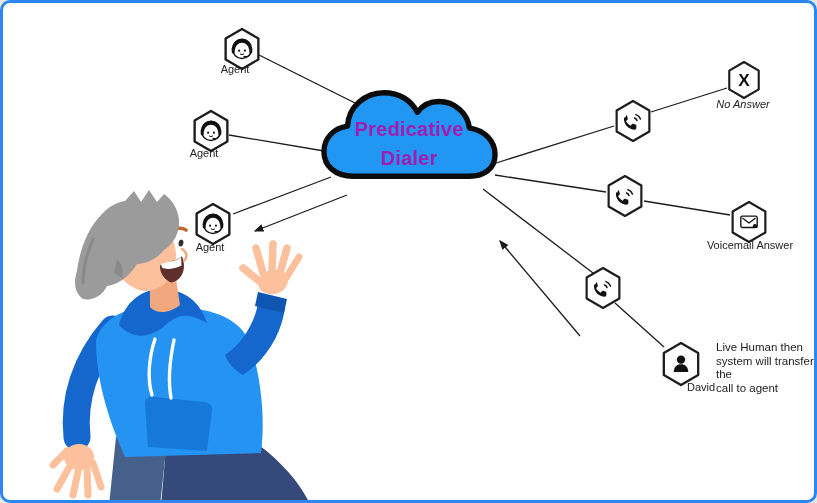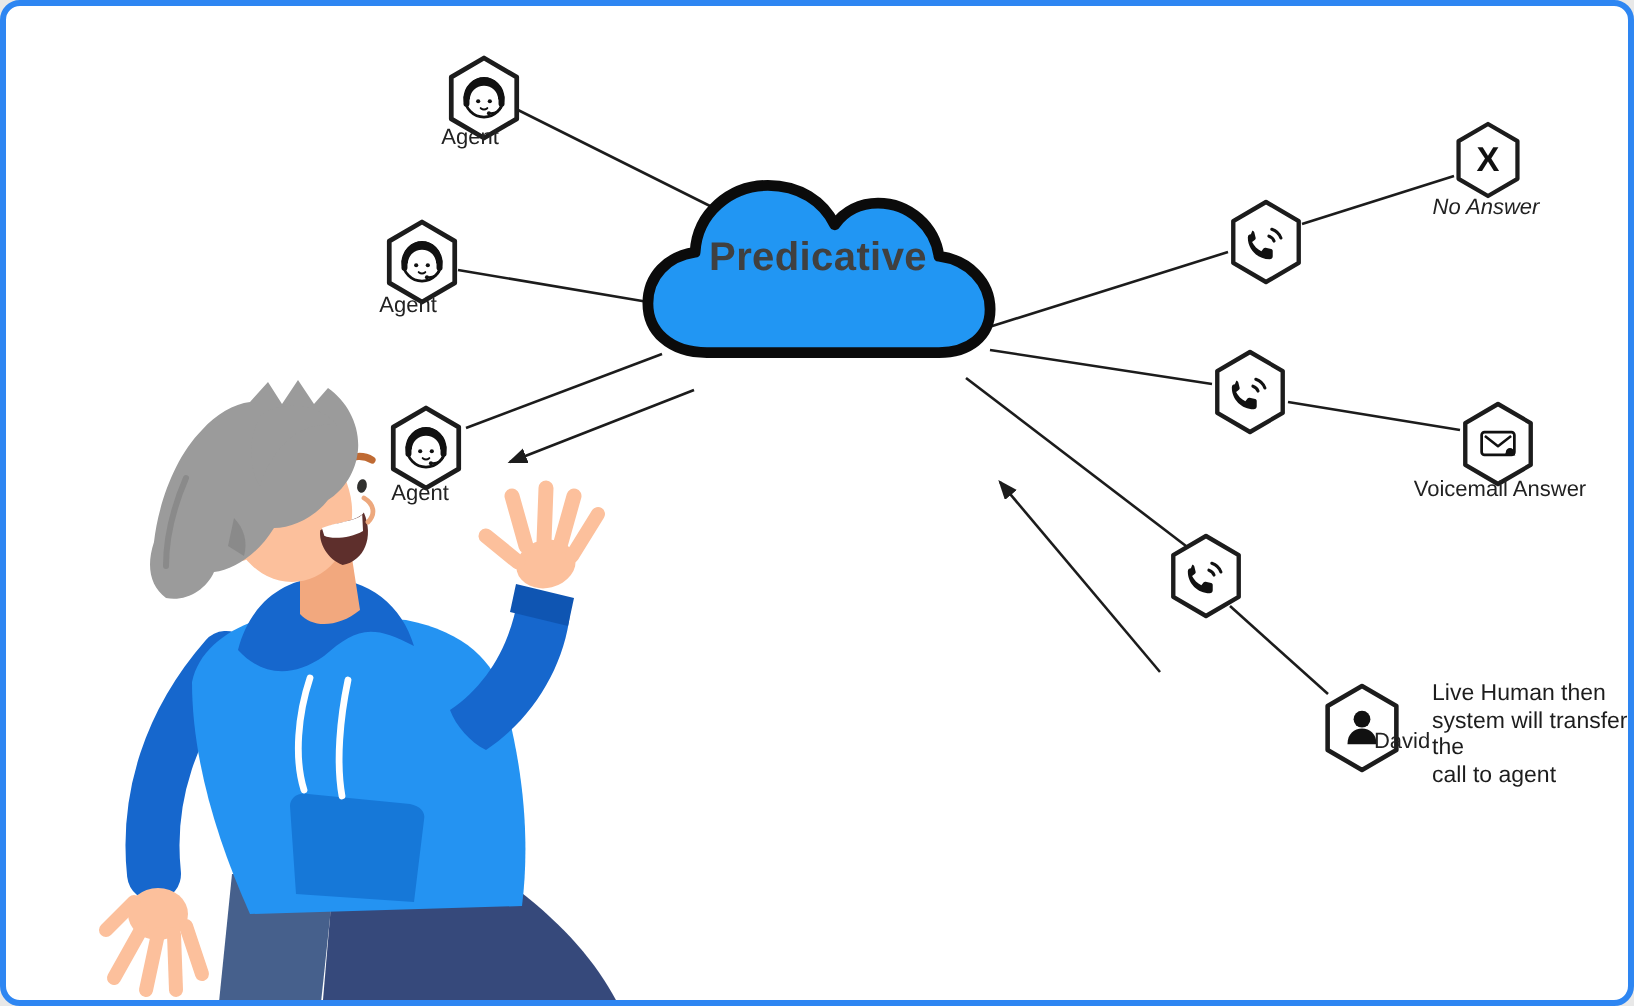--- a/index.html
+++ b/index.html
@@ -9,21 +9,21 @@
     overflow:hidden;font-family:"Liberation Sans",sans-serif;
   }
   .layer{position:absolute;left:0;top:0;}
   .node{position:absolute;}
   .node-label{
     position:absolute;transform:translateX(-50%);
     font-size:11px;color:#222;white-space:nowrap;text-align:right;
   }
   .cloud-text{
     position:absolute;left:330px;top:112px;width:152px;text-align:center;
-    color:#404040;font-weight:bold;font-size:20px;line-height:29px;letter-spacing:.2px;
+    color:#a21caf;font-weight:bold;font-size:20px;line-height:29px;letter-spacing:.2px;
   }
   .annotation{
     position:absolute;left:713px;top:338px;width:112px;
     font-size:11.5px;line-height:13.5px;color:#1d1d1d;
   }
 </style>
 </head>
 <body>
 
 <div class="frame">
@@ -115,20 +115,21 @@
       <path d="M 247 84 L 254 59" stroke="#fcc09c" stroke-width="7.5" stroke-linecap="round"></path>
       <path d="M 253 89 L 266 68" stroke="#fcc09c" stroke-width="7" stroke-linecap="round"></path>
     </g>
   </svg>
 
   <svg class="layer" style="left:318px;top:70px;" width="177" height="122" viewBox="0 0 180 122">
     <path d="M 33 104 C 14 104, 3 93, 3 79 C 3 65, 13 55, 27 53 C 28 33, 45 19, 64 19 C 80 19, 92 27, 98 39 C 103 32, 111 28, 120 28 C 136 28, 149 40, 151 55 C 166 57, 177 68, 177 82 C 177 96, 166 104, 151 104 Z" fill="#2196f3" stroke="#0b0b0b" stroke-width="5.5" stroke-linejoin="round"></path>
   </svg>
   <div class="cloud-text">
     <div>Predicative</div>
+    <div>Dialer</div>
   </div>
 
   <div class="node" style="left:219px;top:24px;">
     <svg width="40" height="44" viewBox="0 0 44 48">
       <path d="M22 2 L40 12.5 V35.5 L22 46 L4 35.5 V12.5 Z" fill="#fff" stroke="#1c1c1c" stroke-width="2.6" stroke-linejoin="round"></path>
       <g transform="translate(22,24)">
         <circle r="10.5" fill="#fff" stroke="#111" stroke-width="1.5"></circle>
         <path d="M-10.5 -1 A10.5 10.5 0 0 1 10.5 -1 L7.8 1 A7.8 7.8 0 0 0 -7.8 1 Z" fill="#111"></path>
         <rect x="-11.3" y="-2" width="3.3" height="6.8" rx="1.6" fill="#111"></rect>
         <rect x="8" y="-2" width="3.3" height="6.8" rx="1.6" fill="#111"></rect>
@@ -233,21 +234,21 @@
 
   <div class="node" style="left:657px;top:338px;">
     <svg width="42" height="46" viewBox="0 0 44 48">
       <path d="M22 2 L40 12.5 V35.5 L22 46 L4 35.5 V12.5 Z" fill="#fff" stroke="#1c1c1c" stroke-width="2.4" stroke-linejoin="round"></path>
       <g transform="translate(22,23)" fill="#111">
         <circle cy="-3.6" r="4.4"></circle>
         <path d="M-7.6 9.5 c0 -5.4 3.5 -8.2 7.6 -8.2 s7.6 2.8 7.6 8.2 Z"></path>
       </g>
     </svg>
   </div>
-  <div class="node-label" style="left:678px;top:362px;padding-left:40px;">David</div>
+  <div class="node-label" style="left:678px;top:378px;padding-left:40px;">David</div>
 
   <div class="annotation">
     <div>Live Human then</div>
     <div>system will transfer the</div>
     <div>call to agent</div>
   </div>
 
 </div>
 
 </body></html>

